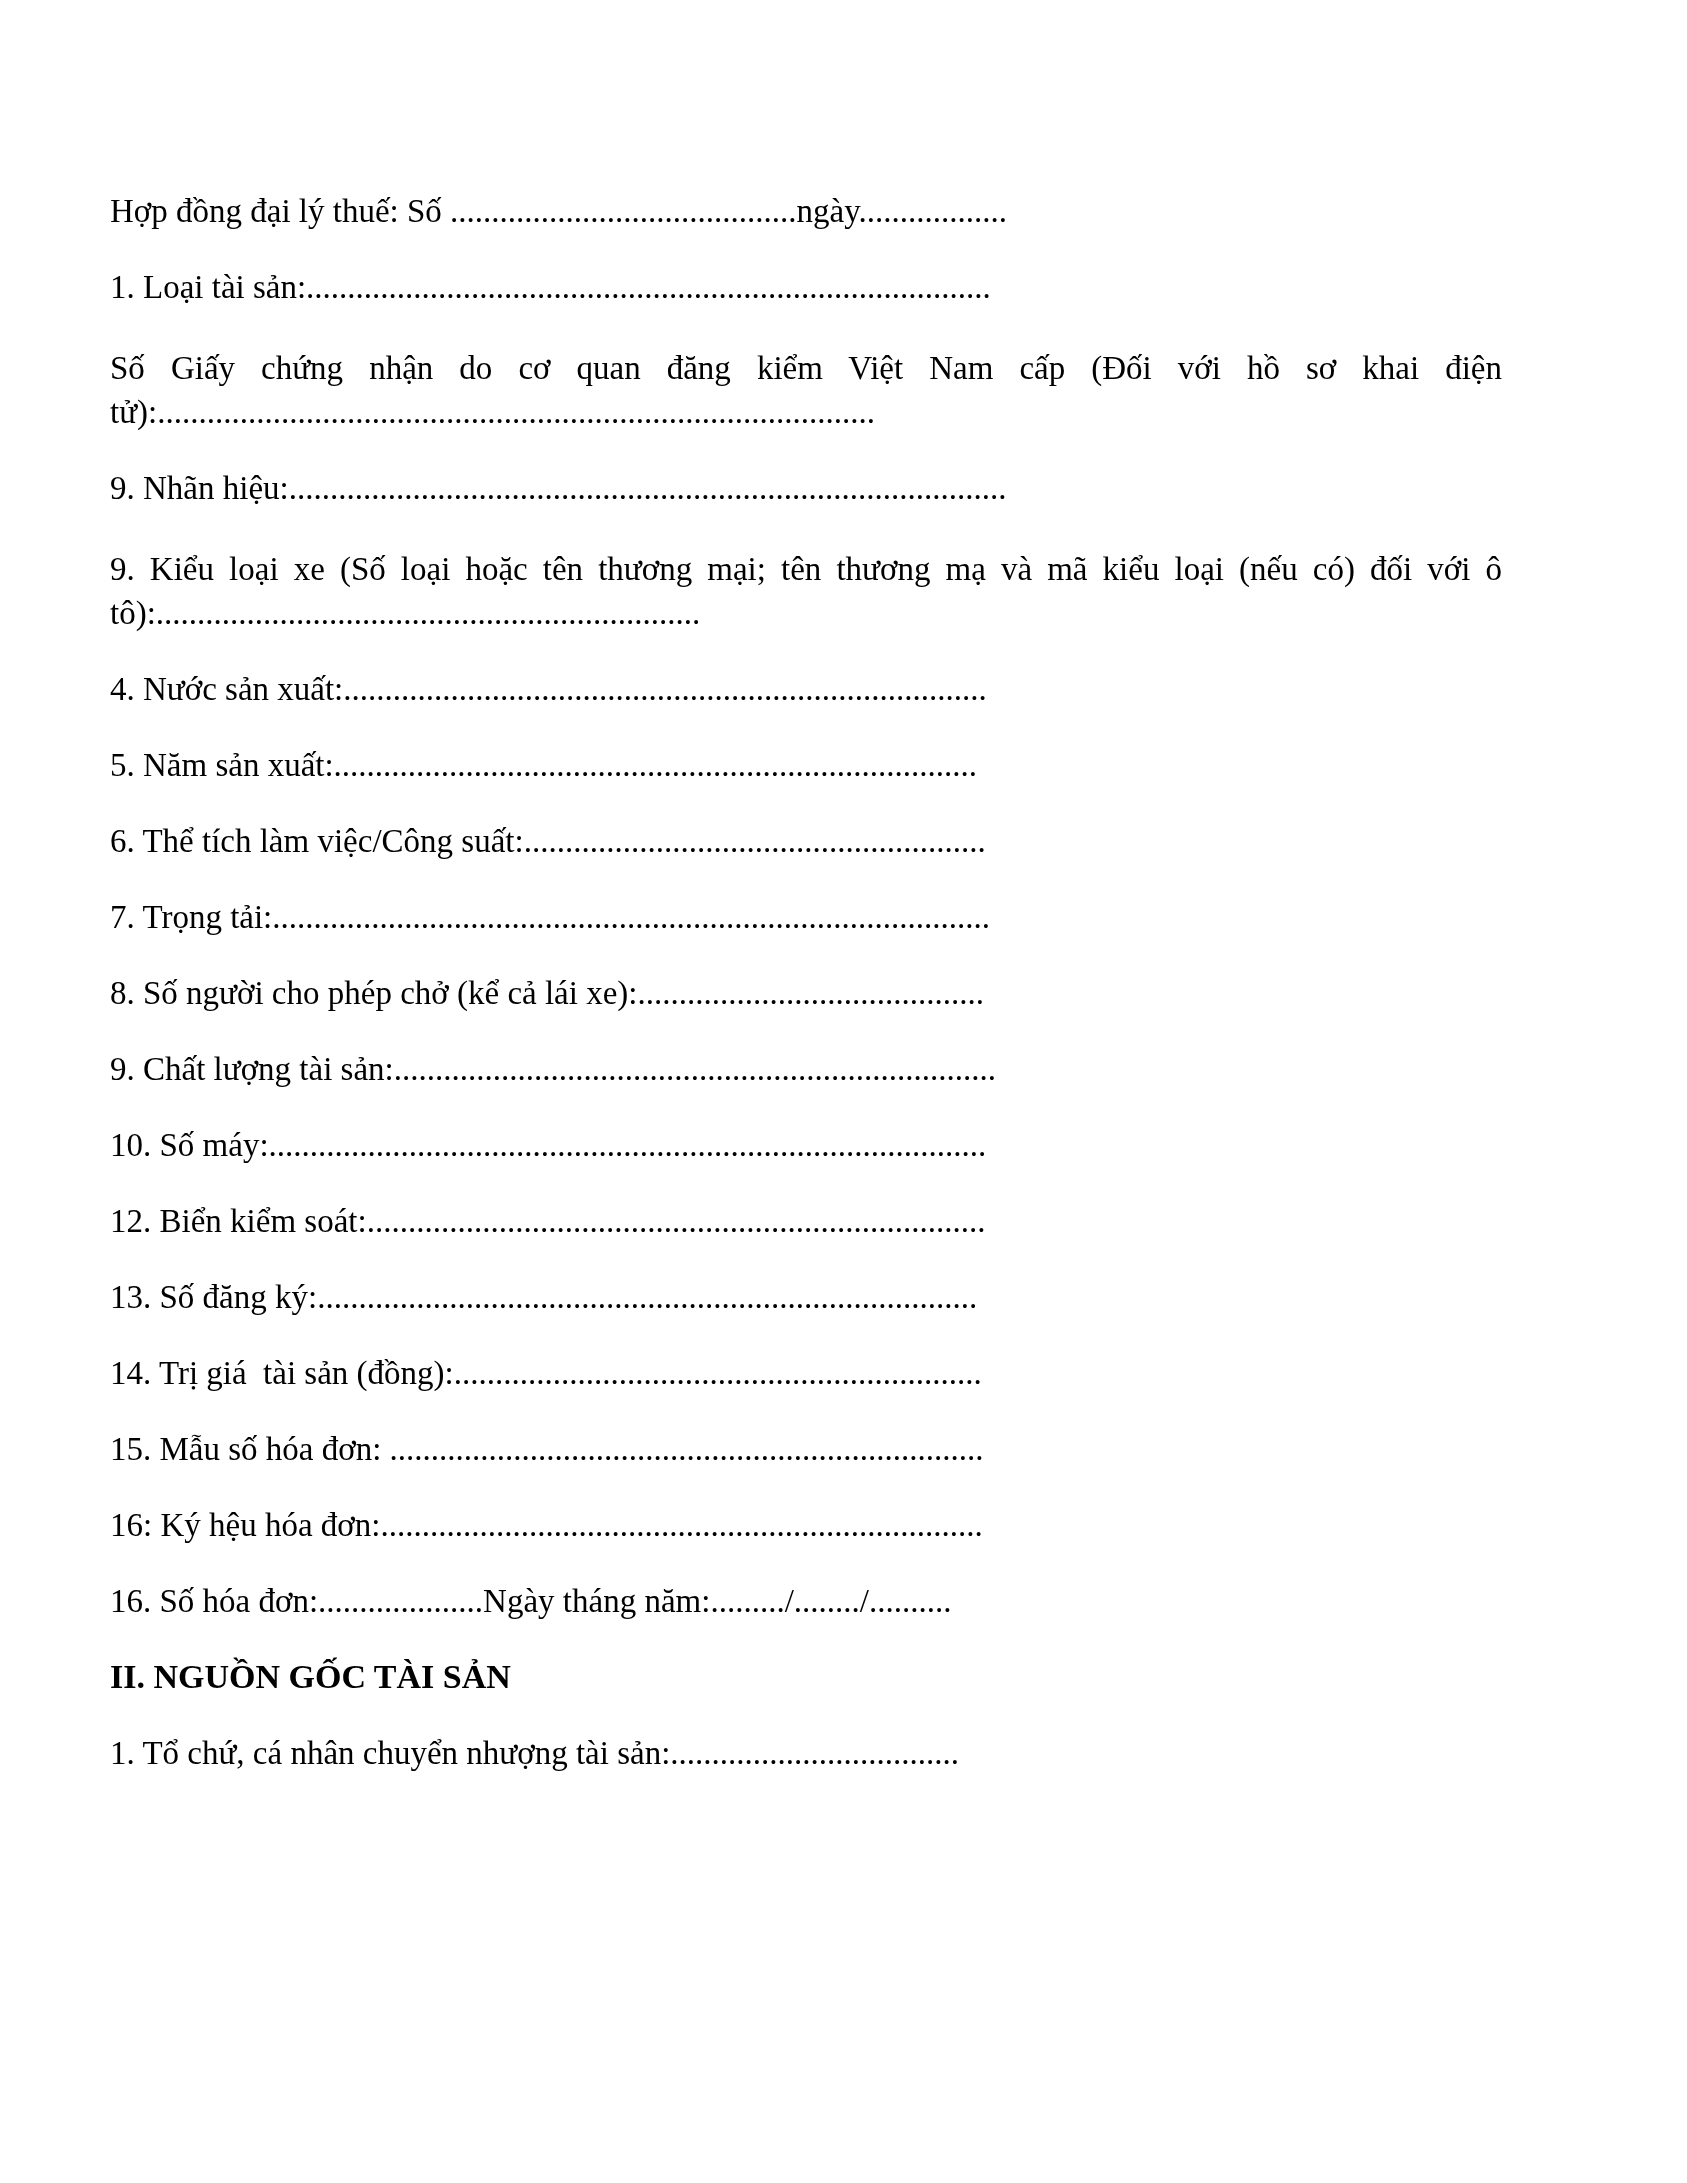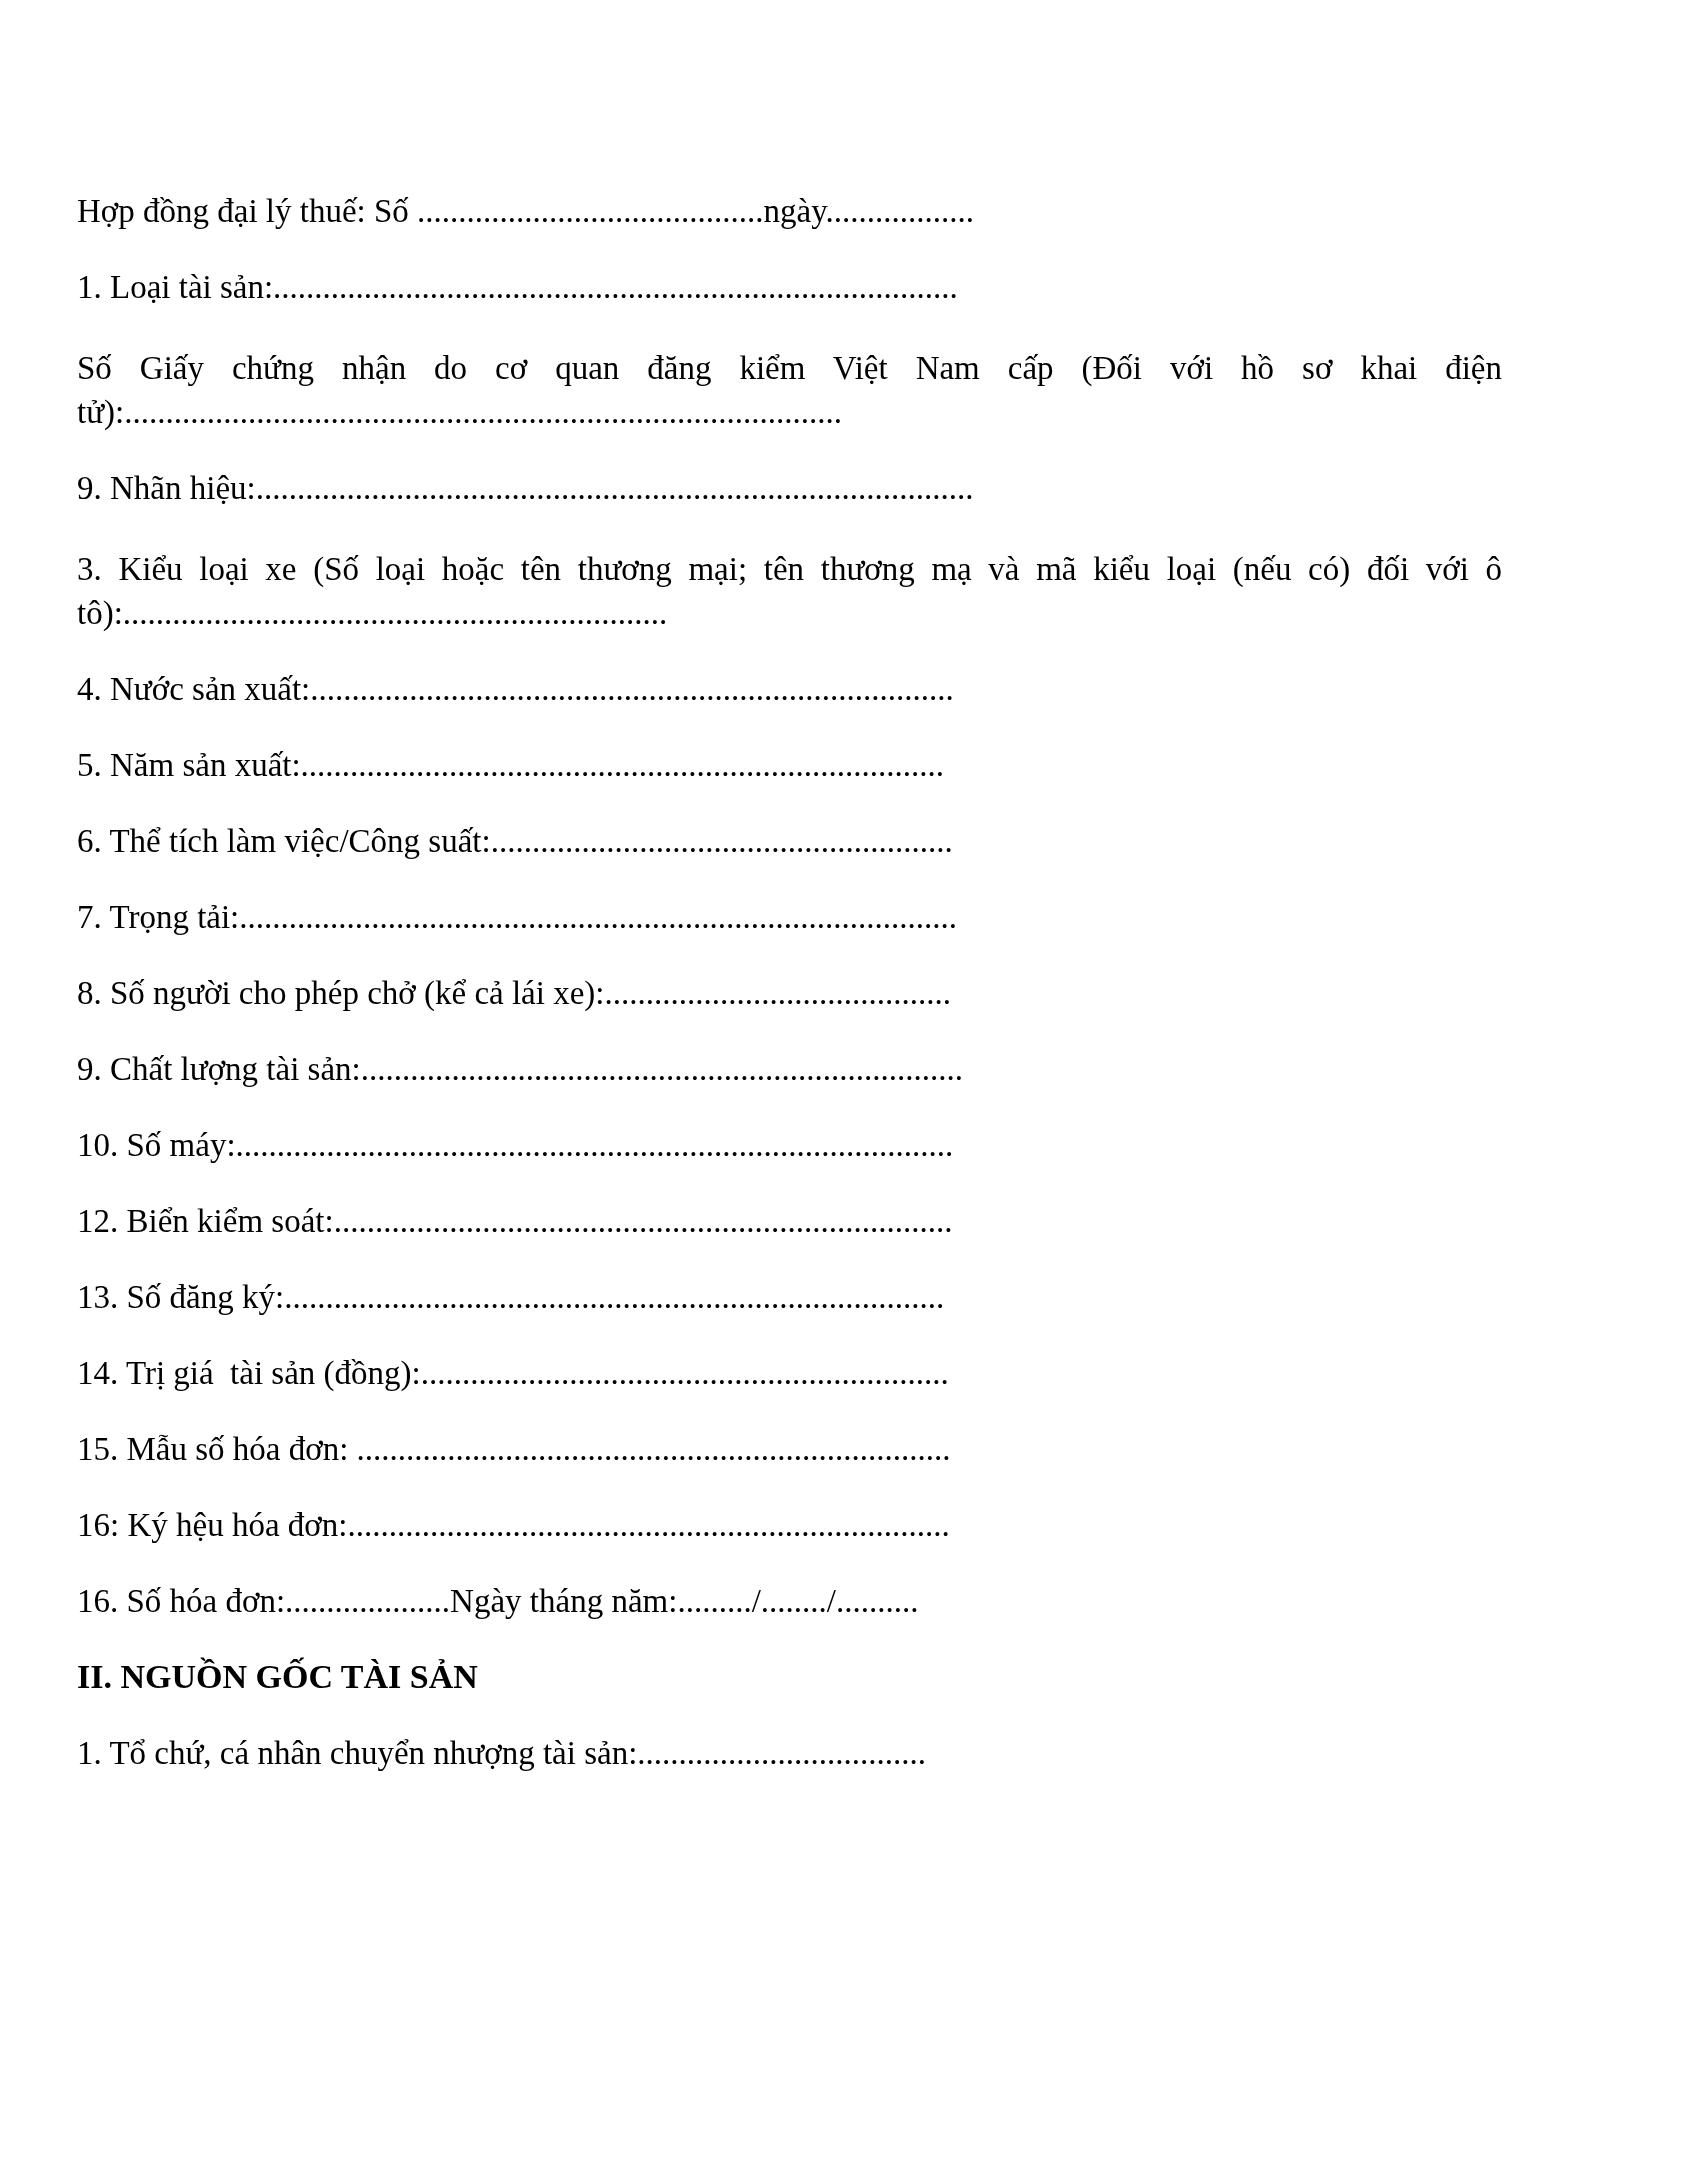--- a/index.html
+++ b/index.html
@@ -6,21 +6,21 @@
     margin: 0;
     padding: 0;
     background: #ffffff;
   }
   .page {
     position: relative;
     box-sizing: border-box;
     width: 1687px;
     height: 2183px;
     background: #ffffff;
-    padding: 189px 185px 0 77px;
+    padding: 189px 185px 0 110px;
     font-family: "Liberation Serif", "DejaVu Serif", serif;
     font-size: 33px;
     line-height: 44px;
     color: #000000;
     overflow: hidden;
   }
   .page p {
     margin: 0 0 32px 0;
   }
   .page p.justify {
@@ -33,21 +33,21 @@
   }
 </style>
 </head>
 <body>
 
 <div class="page">
   <p>Hợp đồng đại lý thuế: Số ..........................................ngày..................</p>
   <p>1. Loại tài sản:...................................................................................</p>
   <p class="justify">Số Giấy chứng nhận do cơ quan đăng kiểm Việt Nam cấp (Đối với hồ sơ khai điện tử):.......................................................................................</p>
   <p>9. Nhãn hiệu:.......................................................................................</p>
-  <p class="justify">3. Kiểu loại xe (Số loại hoặc tên thương mại; tên thương mạ và mã kiểu loại (nếu có) đối với ô tô):..................................................................</p>
+  <p class="justify">9. Kiểu loại xe (Số loại hoặc tên thương mại; tên thương mạ và mã kiểu loại (nếu có) đối với ô tô):..................................................................</p>
   <p>4. Nước sản xuất:..............................................................................</p>
   <p>5. Năm sản xuất:..............................................................................</p>
   <p>6. Thể tích làm việc/Công suất:........................................................</p>
   <p>7. Trọng tải:.......................................................................................</p>
   <p>8. Số người cho phép chở (kể cả lái xe):..........................................</p>
   <p>9. Chất lượng tài sản:.........................................................................</p>
   <p>10. Số máy:.......................................................................................</p>
   <p>12. Biển kiểm soát:...........................................................................</p>
   <p>13. Số đăng ký:................................................................................</p>
   <p>14. Trị giá&nbsp; tài sản (đồng):................................................................</p>

